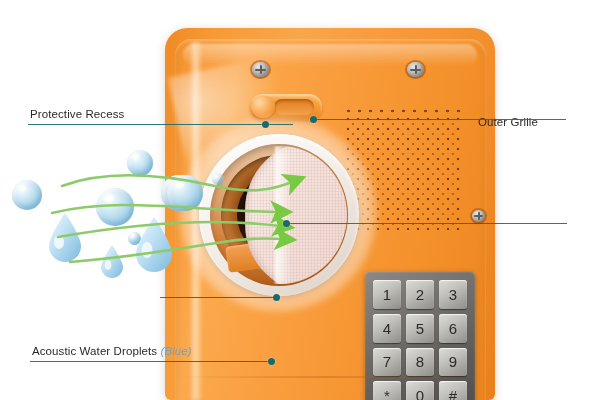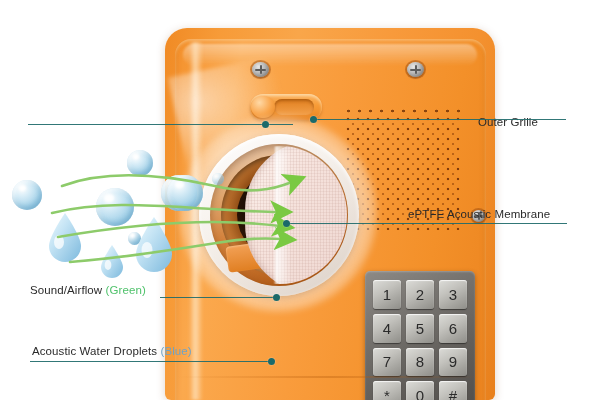--- a/index.html
+++ b/index.html
@@ -176,21 +176,21 @@
     line-height:1;
   }
 
   
   .ann{position:absolute;inset:0;pointer-events:none;}
   .label{
     position:absolute;white-space:nowrap;
     font-size:11.5px;color:#2a2a2a;letter-spacing:.1px;
   }
   .lbl-green{color:#4fc26b;}
-  .lbl-blue{color:#6fa3c6;}
+  .lbl-blue{color:#6fa3c6;font-style:italic;}
 
   
   .leader{position:absolute;height:1.3px;background:#1f6b6b;opacity:.92;}
   .dot{
     position:absolute;width:7px;height:7px;border-radius:50%;
     background:#1b6a6a;box-shadow:0 0 0 .5px rgba(255,255,255,.25);
   }
 
   
   .bubble{
@@ -303,32 +303,31 @@
     <g fill="none" stroke="#8dcb6a" stroke-width="2.6" stroke-linecap="round" marker-end="url(#agrn)">
       <path d="M62,186 C110,168 170,176 215,186 C250,194 272,190 292,182"></path>
       <path d="M52,213 C104,200 160,206 212,209 C244,211 262,212 278,212"></path>
       <path d="M58,237 C110,228 164,222 214,222 C246,222 264,224 280,226"></path>
       <path d="M70,262 C122,258 172,250 216,243 C244,238 266,238 282,239"></path>
     </g>
   </svg>
 
   <div class="ann">
 
+    <div class="label" style="left:30px; top:108px;">Protective Recess</div>
     <div class="leader" style="left:28px; top:124px; width:265px;"></div>
     <div class="dot" style="left:262px; top:121px;"></div>
 
     <div class="label" style="left:478px; top:116px;">Outer Grille</div>
     <div class="leader" style="left:313px; top:119px; width:253px;"></div>
     <div class="dot" style="left:310px; top:116px;"></div>
 
-    <div class="label" style="left:408px; top:208px;">ePTFE Acoustic Membrane</div>
     <div class="leader" style="left:286px; top:223px; width:281px;"></div>
     <div class="dot" style="left:283px; top:220px;"></div>
 
-    <div class="label" style="left:30px; top:284px;"><span>Sound/Airflow </span><span class="lbl-green">(Green)</span></div>
     <div class="leader" style="left:160px; top:297px; width:117px;"></div>
     <div class="dot" style="left:273px; top:294px;"></div>
 
     <div class="label" style="left:32px; top:345px;"><span>Acoustic Water Droplets </span><span class="lbl-blue">(Blue)</span></div>
     <div class="leader" style="left:30px; top:361px; width:242px;"></div>
     <div class="dot" style="left:268px; top:358px;"></div>
 
   </div>
 </div>
 

